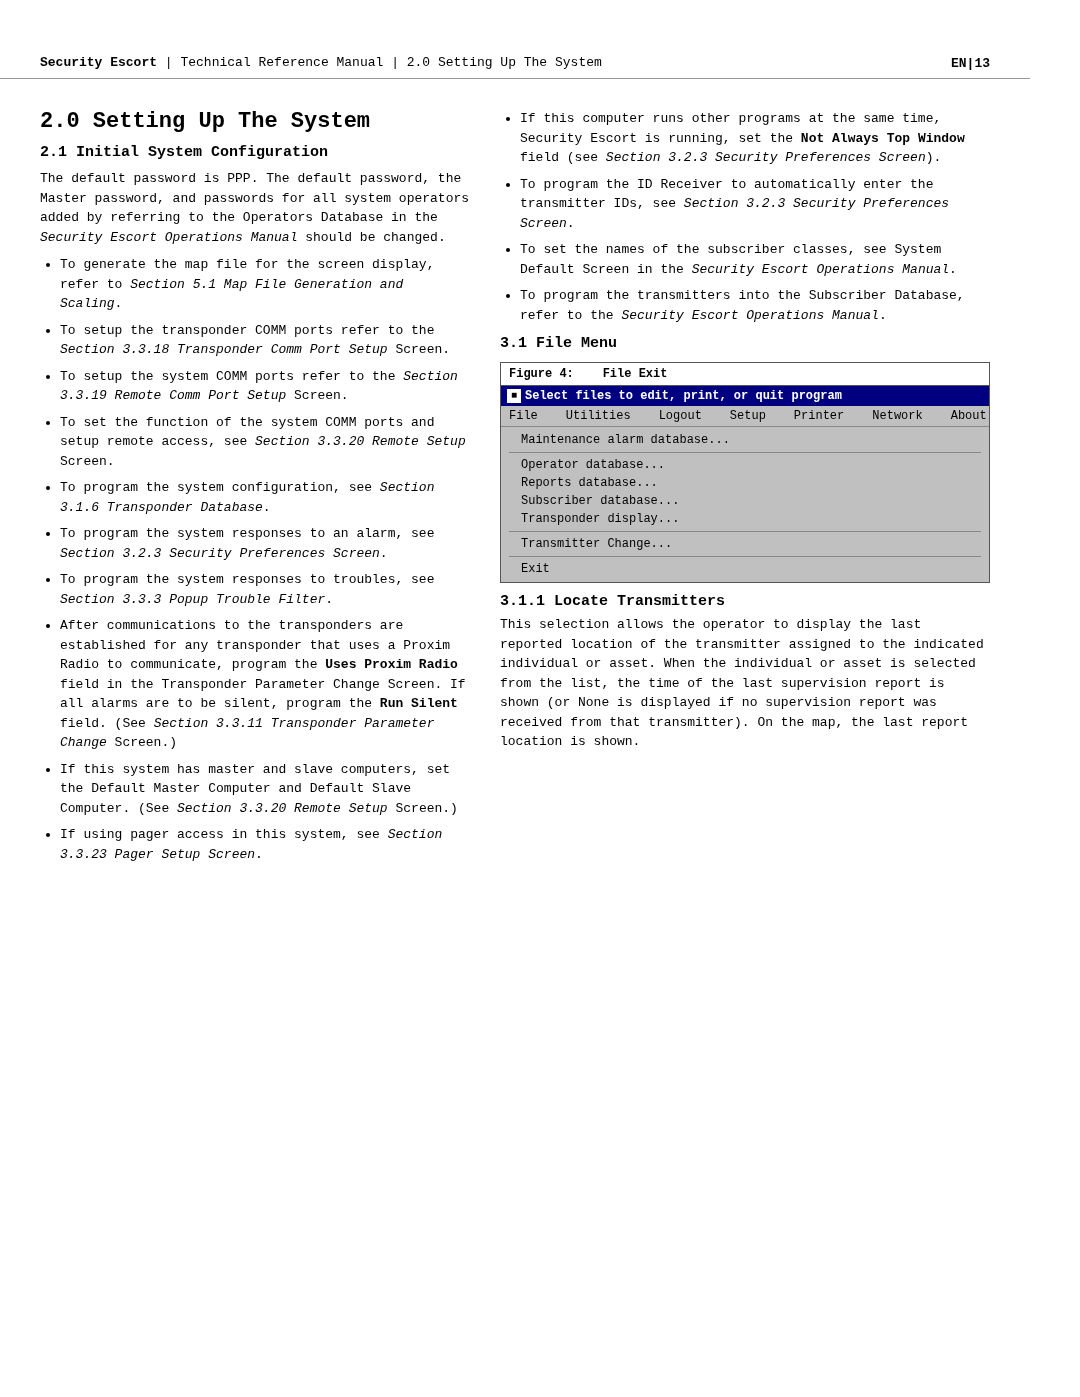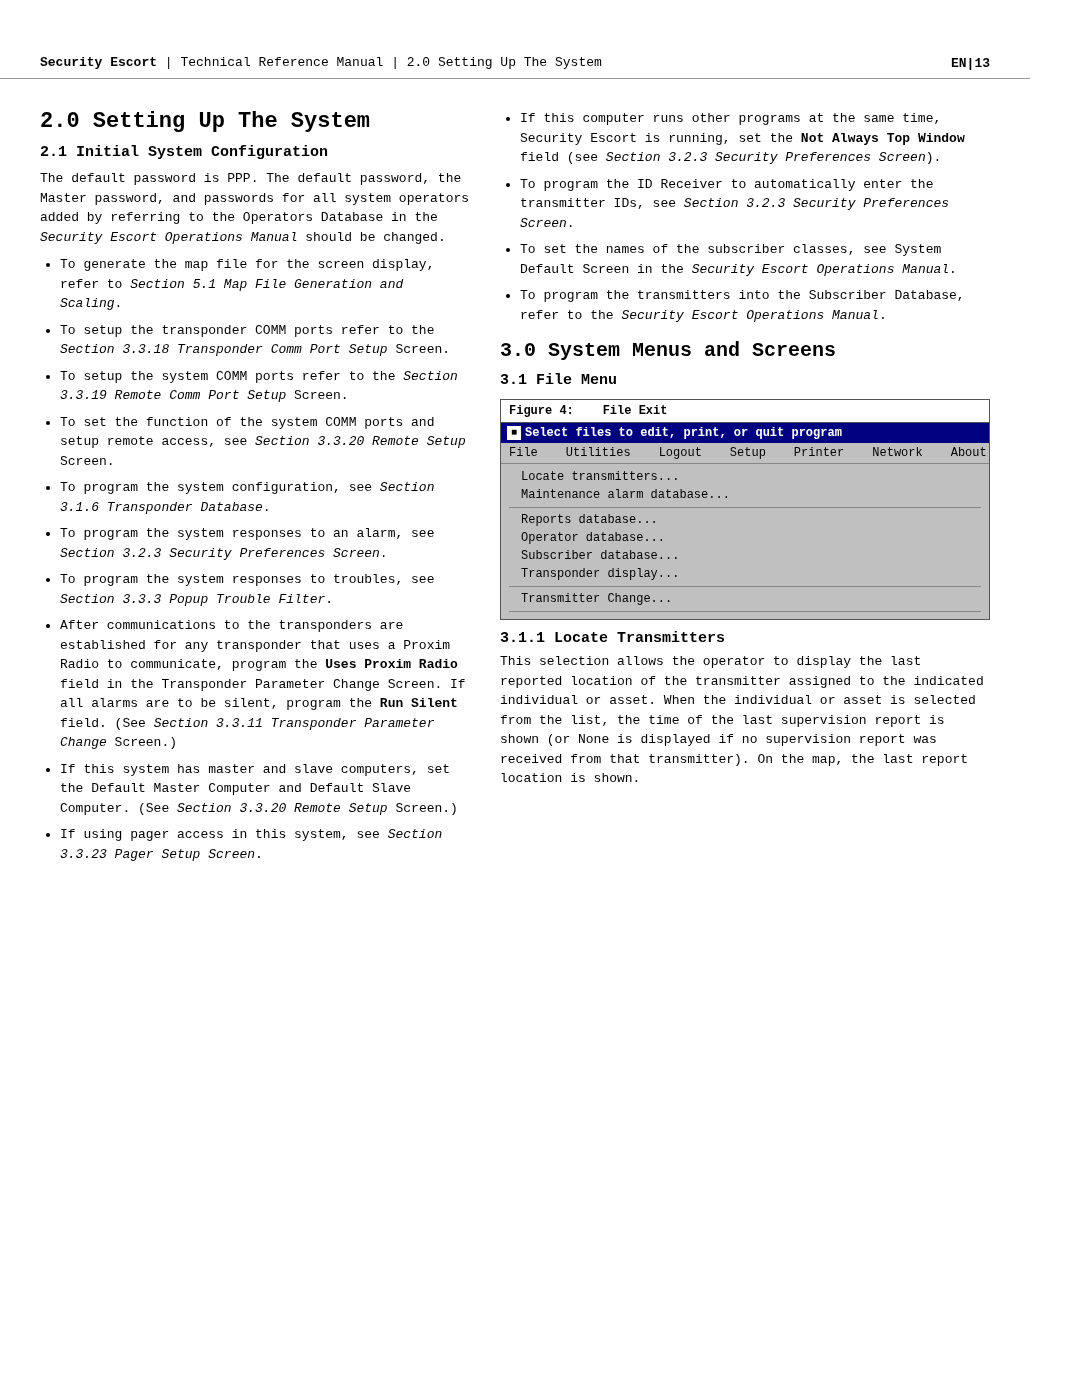--- a/index.html
+++ b/index.html
@@ -216,21 +216,20 @@
 
     <div class="col-right">
 
       <ul style="margin-top:0; padding-top:0;">
         <li>If this computer runs other programs at the same time, Security Escort is running, set the <span class="bold">Not Always Top Window</span> field (see <span class="italic">Section 3.2.3 Security Preferences Screen</span>).</li>
         <li>To program the ID Receiver to automatically enter the transmitter IDs, see <span class="italic">Section 3.2.3 Security Preferences Screen</span>.</li>
         <li>To set the names of the subscriber classes, see System Default Screen in the <span class="italic">Security Escort Operations Manual</span>.</li>
         <li>To program the transmitters into the Subscriber Database, refer to the <span class="italic">Security Escort Operations Manual</span>.</li>
       </ul>
 
-      <h1 style="font-size:20px; margin-top:14px;">3.0 System Menus and Screens</h1>
 
       <h2>3.1  File Menu</h2>
 
       <div class="figure-box">
         <div class="figure-title">
           <span>Figure 4:</span>
           &nbsp;&nbsp;
           <span>File Exit</span>
         </div>
         <div class="menu-window">
@@ -241,30 +240,30 @@
           <div class="menu-bar">
             <span>File</span>
             <span>Utilities</span>
             <span>Logout</span>
             <span>Setup</span>
             <span>Printer</span>
             <span>Network</span>
             <span>About</span>
           </div>
           <div class="menu-items">
-            <div class="menu-item">Locate transmitters...</div>
             <div class="menu-item">Maintenance alarm database...</div>
             <div class="menu-separator"></div>
+            <div class="menu-item">Operator database...</div>
             <div class="menu-item">Reports database...</div>
-            <div class="menu-item">Operator database...</div>
             <div class="menu-item">Subscriber database...</div>
             <div class="menu-item">Transponder display...</div>
             <div class="menu-separator"></div>
             <div class="menu-item">Transmitter Change...</div>
             <div class="menu-separator"></div>
+            <div class="menu-item">Exit</div>
           </div>
         </div>
       </div>
 
       <h4>3.1.1  Locate Transmitters</h4>
 
       <p>This selection allows the operator to display the last reported location of the transmitter assigned to the indicated individual or asset. When the individual or asset is selected from the list, the time of the last supervision report is shown (or None is displayed if no supervision report was received from that transmitter). On the map, the last report location is shown.</p>
 
     </div>
 

